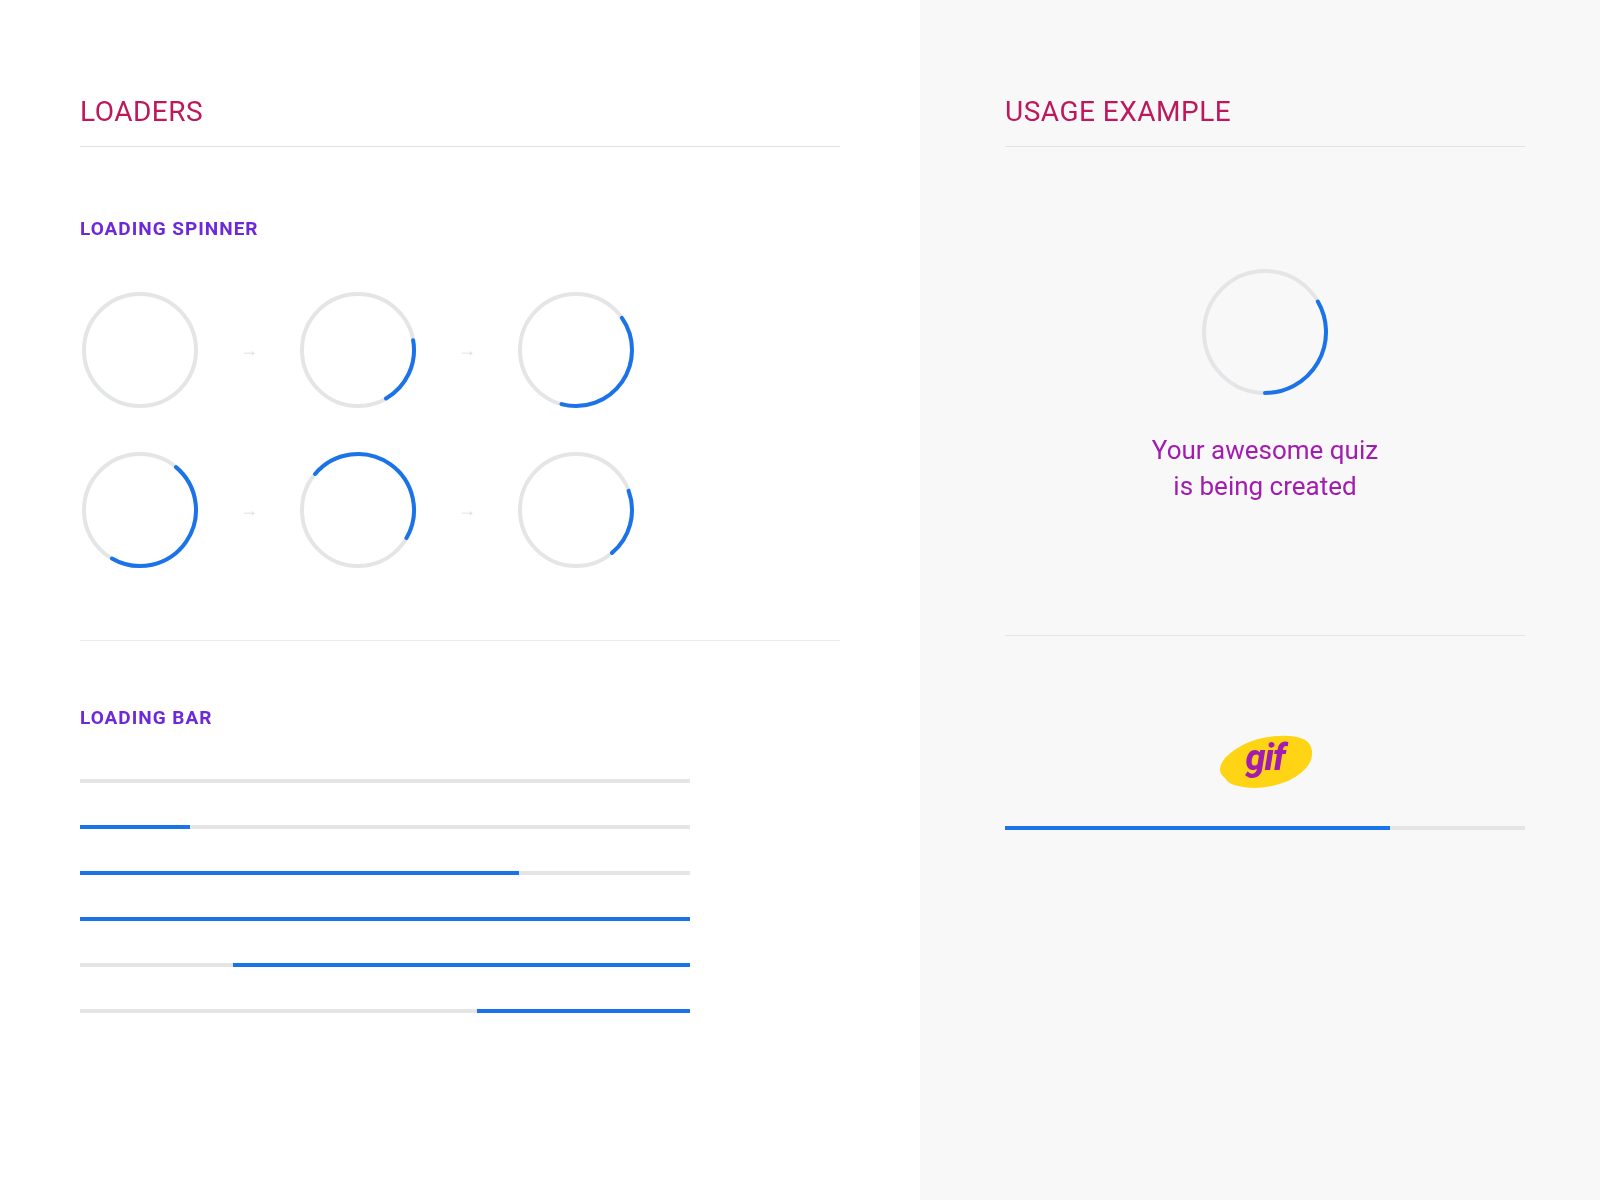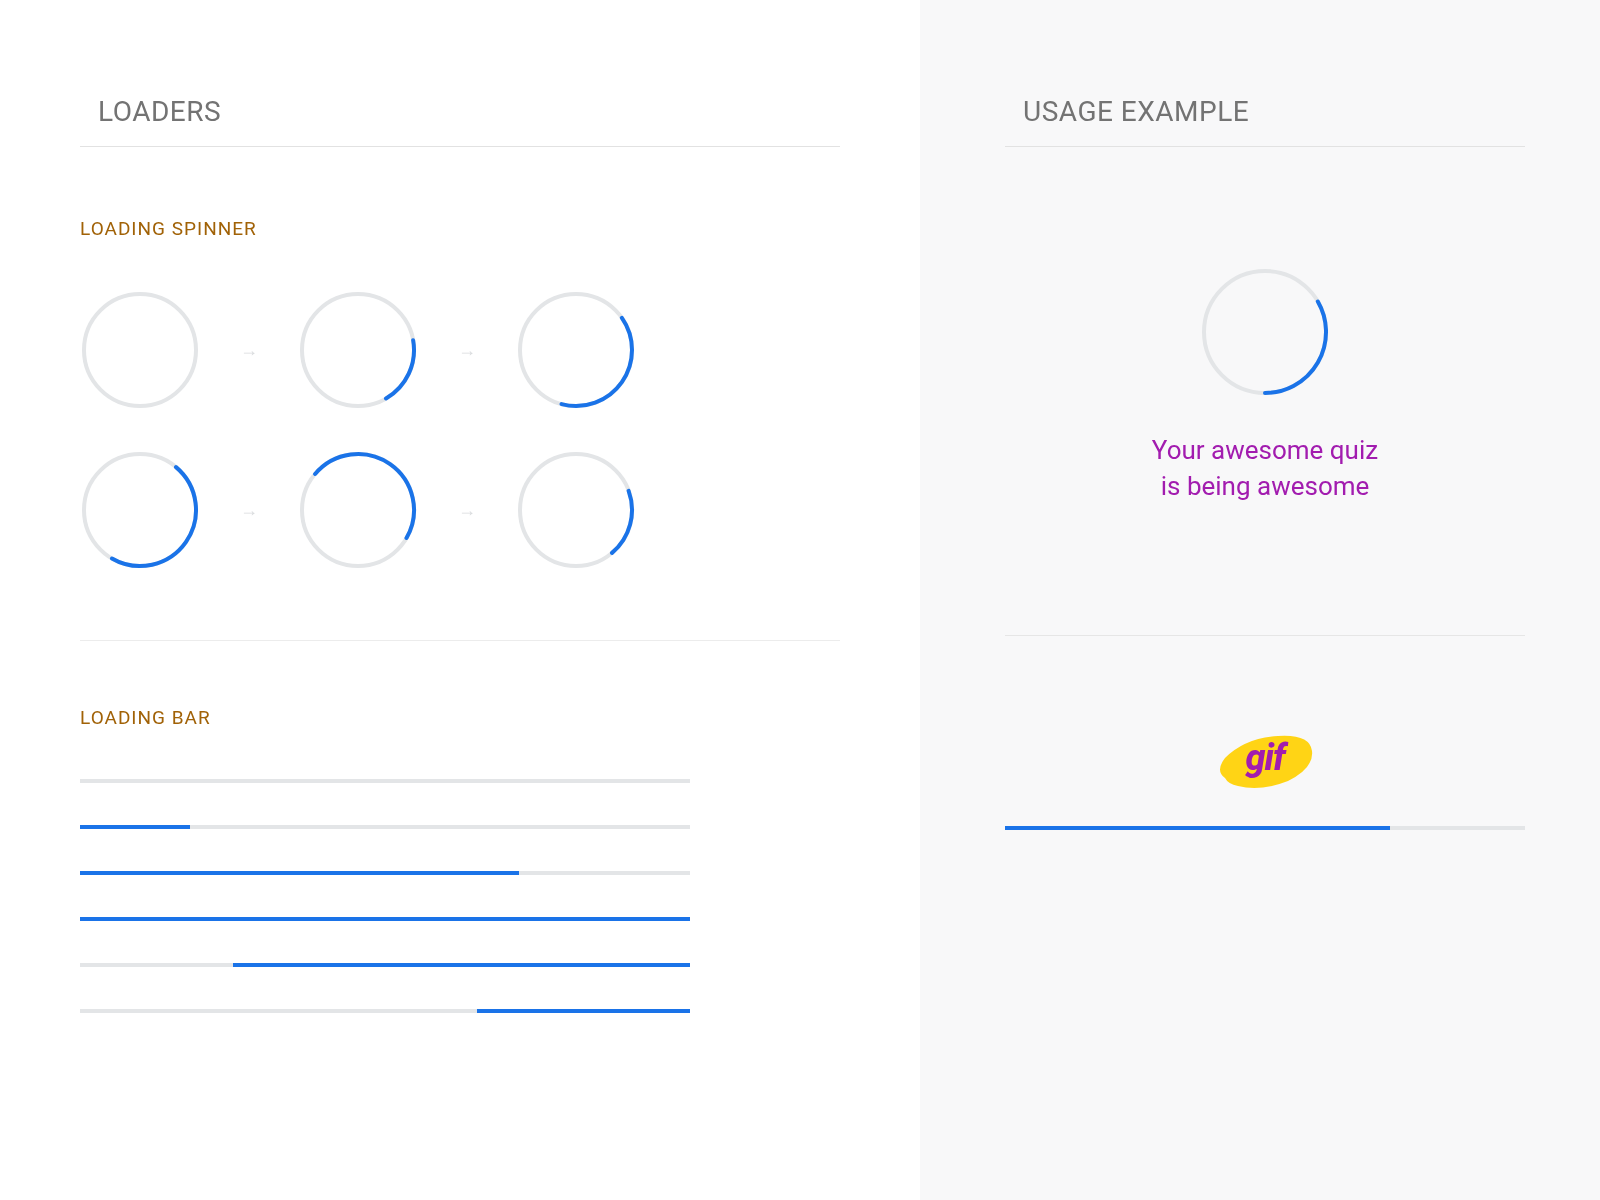--- a/index.html
+++ b/index.html
@@ -16,34 +16,33 @@
       background: #ffffff;
     }
     .right-panel {
       flex: 1;
       padding: 95px 75px 40px 85px;
       background: #f8f8f9;
     }
     .section-title {
       font-size: 28px;
       font-weight: 400;
-      color: #737373;
+      color: #be185d;
       letter-spacing: 0.5px;
       margin-bottom: 18px;
-      margin-left: 18px;
     }
     .title-divider {
       border: none;
       border-top: 1px solid #e2e2e2;
       margin-bottom: 70px;
     }
     .subsection-title {
       font-size: 19px;
-      font-weight: 400;
-      color: #a16207;
+      font-weight: 700;
+      color: #6d28d9;
       letter-spacing: 1px;
       margin-bottom: 50px;
     }
     .spinner-grid {
       display: flex;
       flex-direction: column;
       gap: 40px;
       margin-bottom: 70px;
     }
     .spinner-row {
@@ -211,21 +210,21 @@
 
   <div class="example-spinner-wrap">
     <div class="example-spinner" id="example-spinner"><svg width="130" height="130" viewBox="0 0 130 130">
           <circle cx="65" cy="65" r="61" fill="none" stroke="#e3e5e7" stroke-width="4"></circle>
           <path d="M 117.82754963085077 34.5 A 61 61 0 0 1 65 126" fill="none" stroke="#1a73e8" stroke-width="4" stroke-linecap="round"></path>
         </svg></div>
   </div>
 
   <p class="example-text">
     <span>Your awesome quiz</span><br>
-    <span>is being awesome</span>
+    <span>is being created</span>
   </p>
 
   <hr class="example-divider">
 
   <div class="gif-wrap">
     <div class="gif-badge">
       <svg width="110" height="70" viewBox="0 0 110 70">
         <path d="M 15 52 Q 5 45 15 32 Q 35 12 68 10 Q 100 8 102 25 Q 104 42 78 55 Q 50 66 28 60 Q 18 58 15 52 Z" fill="#ffd415"></path>
       </svg>
       <span class="gif-text">gif</span>

